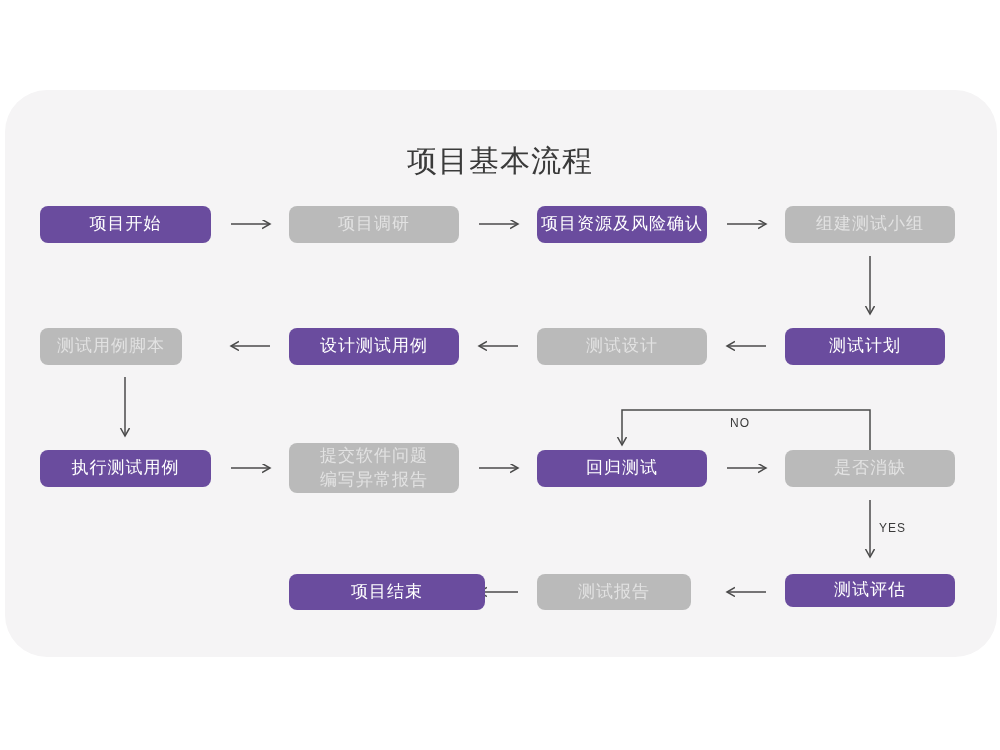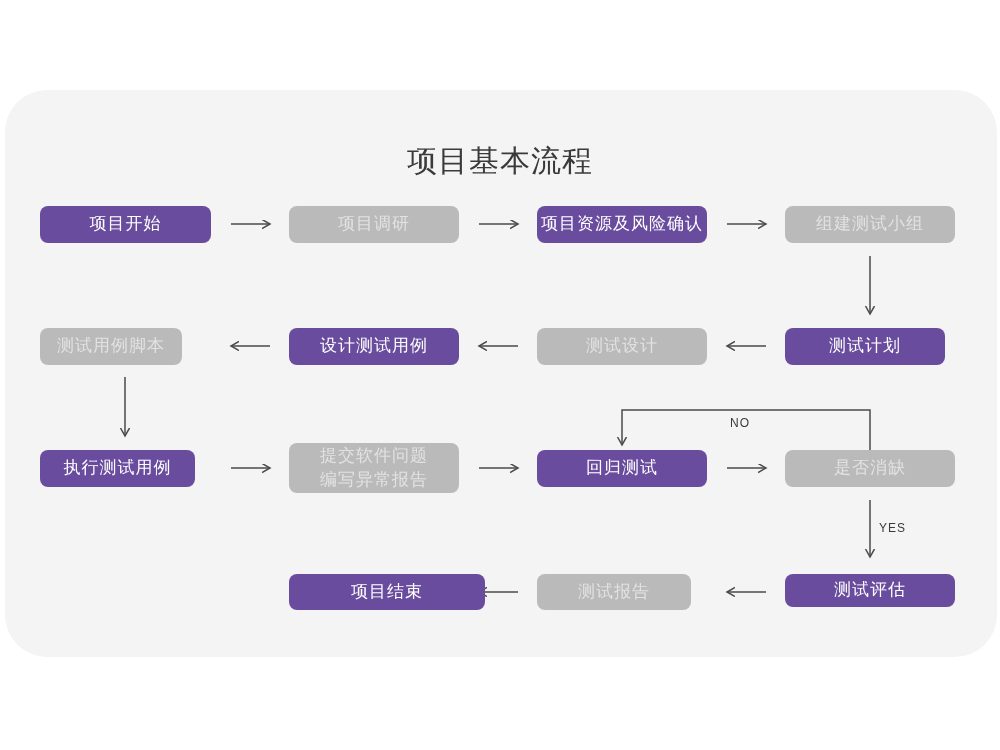--- a/index.html
+++ b/index.html
@@ -72,21 +72,21 @@
   <div class="node purple" style="left:40px;top:206px;width:171px;height:37px">项目开始</div>
   <div class="node gray" style="left:289px;top:206px;width:170px;height:37px">项目调研</div>
   <div class="node purple" style="left:537px;top:206px;width:170px;height:37px">项目资源及风险确认</div>
   <div class="node gray" style="left:785px;top:206px;width:170px;height:37px">组建测试小组</div>
 
   <div class="node gray" style="left:40px;top:328px;width:142px;height:37px">测试用例脚本</div>
   <div class="node purple" style="left:289px;top:328px;width:170px;height:37px">设计测试用例</div>
   <div class="node gray" style="left:537px;top:328px;width:170px;height:37px">测试设计</div>
   <div class="node purple" style="left:785px;top:328px;width:160px;height:37px">测试计划</div>
 
-  <div class="node purple" style="left:40px;top:450px;width:155px;height:37px">执行测试用例</div>
+  <div class="node purple" style="left:40px;top:450px;width:171px;height:37px">执行测试用例</div>
   <div class="node gray" style="left:289px;top:443px;width:170px;height:50px">提交软件问题
 编写异常报告</div>
   <div class="node purple" style="left:537px;top:450px;width:170px;height:37px">回归测试</div>
   <div class="node gray" style="left:785px;top:450px;width:170px;height:37px">是否消缺</div>
 
   <div class="node purple" style="left:289px;top:574px;width:196px;height:36px">项目结束</div>
   <div class="node gray" style="left:537px;top:574px;width:154px;height:36px">测试报告</div>
   <div class="node purple" style="left:785px;top:574px;width:170px;height:33px">测试评估</div>
 
   <div class="edge-label" style="left:730px;top:416px">NO</div>

